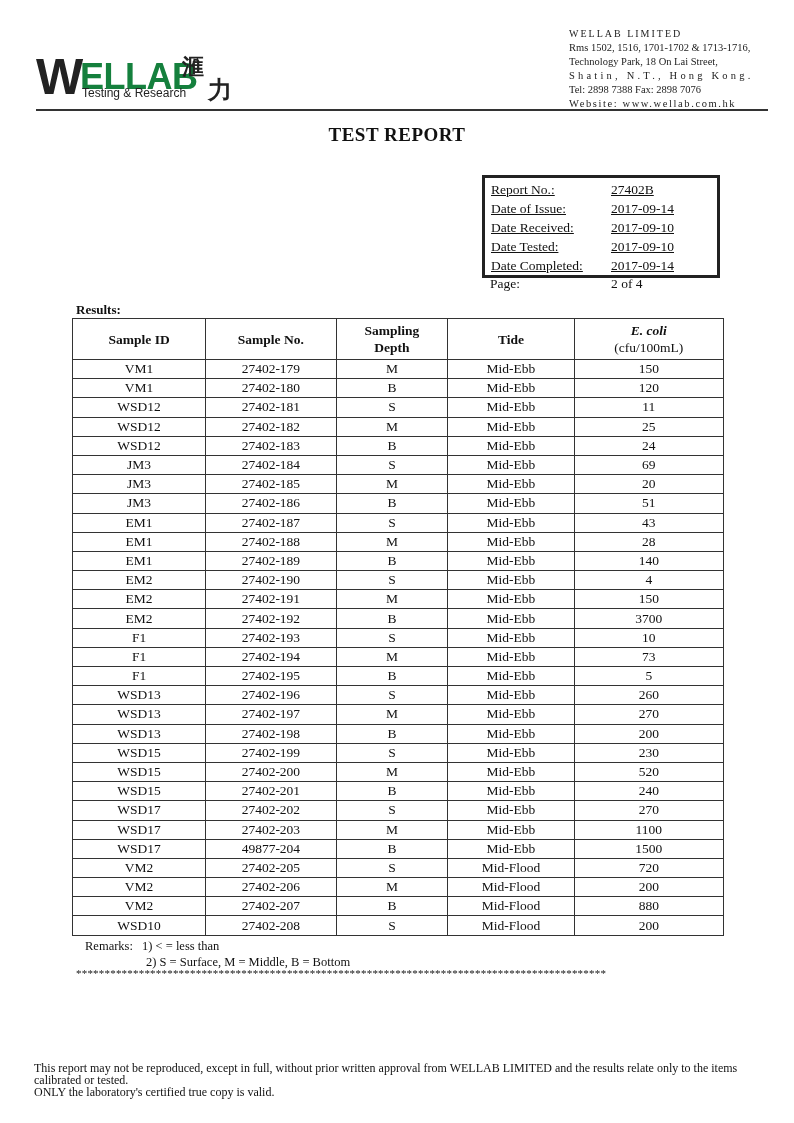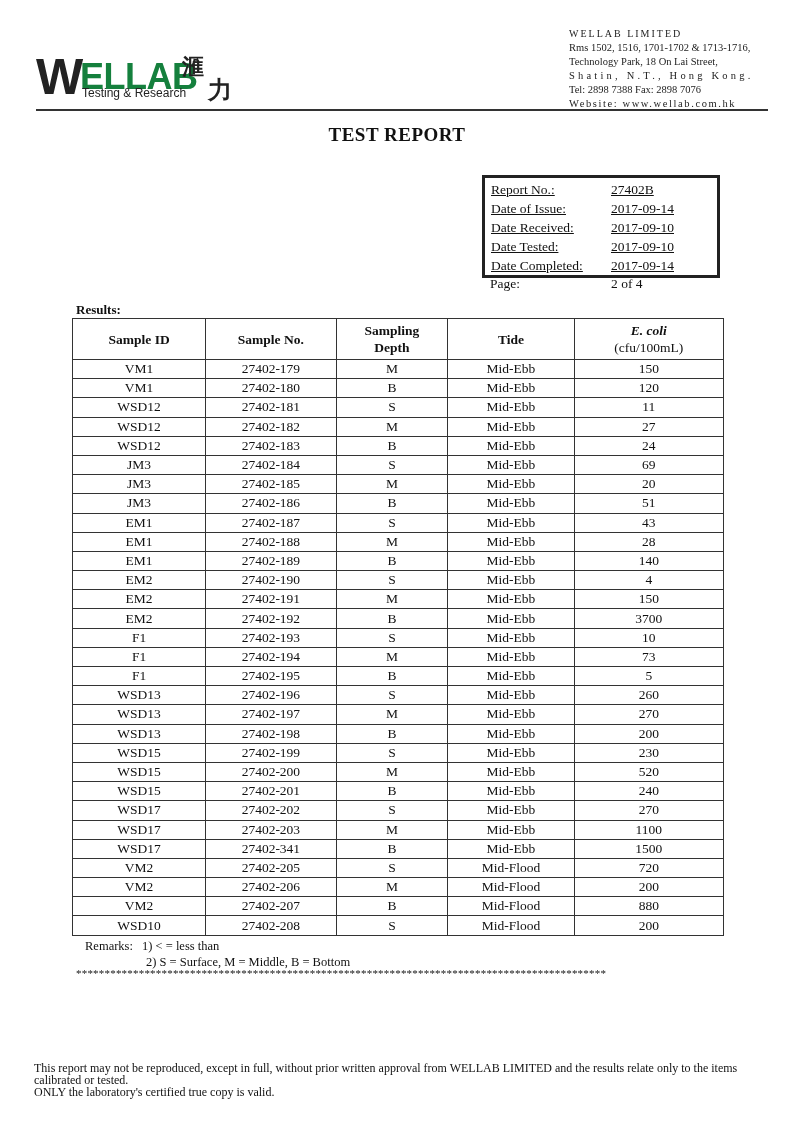--- a/index.html
+++ b/index.html
@@ -125,21 +125,21 @@
         <td>27402-181</td>
         <td>S</td>
         <td>Mid-Ebb</td>
         <td>11</td>
       </tr>
       <tr>
         <td>WSD12</td>
         <td>27402-182</td>
         <td>M</td>
         <td>Mid-Ebb</td>
-        <td>27</td>
+        <td>25</td>
       </tr>
       <tr>
         <td>WSD12</td>
         <td>27402-183</td>
         <td>B</td>
         <td>Mid-Ebb</td>
         <td>24</td>
       </tr>
       <tr>
         <td>JM3</td>
@@ -276,21 +276,21 @@
       </tr>
       <tr>
         <td>WSD17</td>
         <td>27402-203</td>
         <td>M</td>
         <td>Mid-Ebb</td>
         <td>1100</td>
       </tr>
       <tr>
         <td>WSD17</td>
-        <td>27402-341</td>
+        <td>49877-204</td>
         <td>B</td>
         <td>Mid-Ebb</td>
         <td>1500</td>
       </tr>
       <tr>
         <td>VM2</td>
         <td>27402-205</td>
         <td>S</td>
         <td>Mid-Flood</td>
         <td>720</td>

